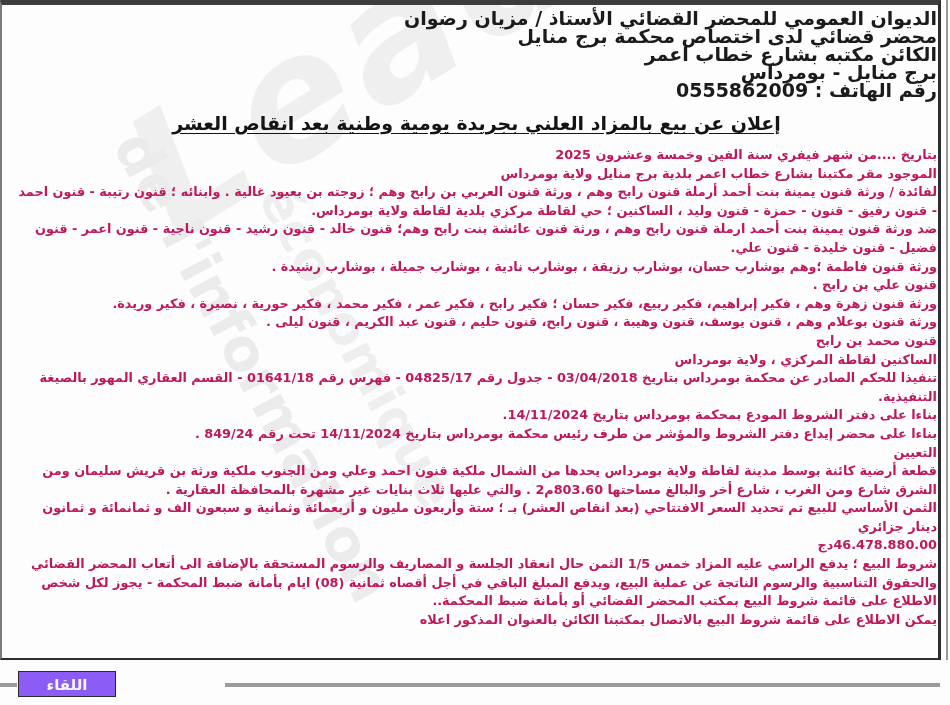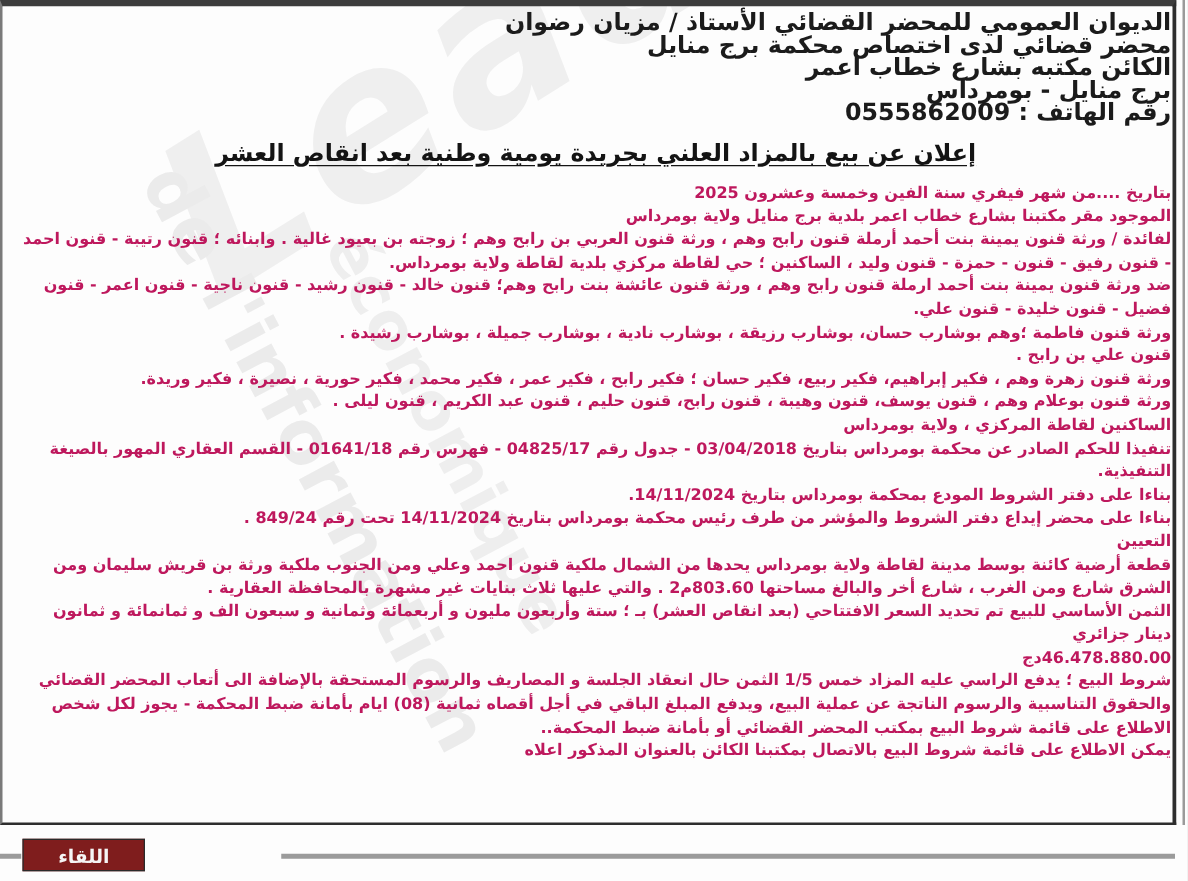--- a/index.html
+++ b/index.html
@@ -31,21 +31,21 @@
     font-size:19px;font-weight:bold;line-height:27px;color:#141414;
     text-decoration:underline;text-underline-offset:3px;
   }
   .body-block{margin-top:9px;}
   .body-block p{margin:0;font-size:12.8px;font-weight:bold;line-height:18.6px;color:#be185d;}
   
   .footer{position:absolute;left:0;bottom:6px;width:950px;height:28px;z-index:2;}
   .footer-rule-left{position:absolute;left:0;top:12px;width:17px;height:4px;background:#9b9b9b;}
   .footer-rule-right{position:absolute;left:225px;top:12px;width:715px;height:4px;background:#9b9b9b;}
   .badge{
-    position:absolute;top:0;height:26px;background:#7f1d1d;color:#f5f5f5;
+    position:absolute;top:0;height:26px;background:#8b5cf6;color:#f5f5f5;
     font-weight:bold;text-align:center;line-height:26px;border:1px solid #2b2b2b;
     box-sizing:border-box;
   }
   .badge-section{left:18px;width:98px;font-size:15px;}
   .badge-date{left:120px;width:104px;font-size:15px;font-family:"DejaVu Serif",serif;margin-top:40px;}
 </style>
 </head>
 <body>
 
 <div class="page">
@@ -75,20 +75,21 @@
 
     <div class="body-block">
       <p>بتاريخ ....من شهر  فيفري سنة الفين وخمسة وعشرون 2025</p>
       <p>الموجود مقر مكتبنا بشارع خطاب اعمر بلدية برج منايل ولاية بومرداس</p>
       <p>لفائدة / ورثة قنون يمينة بنت أحمد أرملة قنون رابح وهم ، ورثة قنون العربي بن رابح وهم ؛ زوجته بن بعيود غالية . وابنائه ؛ قنون رتيبة - قنون احمد - قنون رفيق - قنون - حمزة - قنون وليد ، الساكنين ؛ حي لقاطة مركزي بلدية لقاطة ولاية بومرداس.</p>
       <p>ضد ورثة قنون يمينة بنت أحمد ارملة قنون رابح وهم ، ورثة قنون عائشة بنت رابح وهم؛ قنون خالد - قنون رشيد - قنون ناجية - قنون اعمر - قنون فضيل - قنون خليدة - قنون علي.</p>
       <p>ورثة قنون فاطمة ؛وهم بوشارب حسان، بوشارب رزيقة ، بوشارب نادية ، بوشارب جميلة ، بوشارب رشيدة .</p>
       <p>قنون علي بن رابح .</p>
       <p>ورثة قنون زهرة وهم ، فكير إبراهيم، فكير ربيع، فكير حسان ؛ فكير رابح ، فكير عمر ، فكير محمد ، فكير حورية ، نصيرة ، فكير وريدة.</p>
       <p>ورثة قنون بوعلام وهم ، قنون يوسف، قنون وهيبة ، قنون رابح، قنون حليم ، قنون عبد الكريم ، قنون ليلى .</p>
+      <p>قنون محمد بن رابح</p>
       <p>الساكنين لقاطة المركزي ، ولاية بومرداس</p>
       <p>تنفيذا للحكم الصادر عن محكمة بومرداس بتاريخ 03/04/2018 - جدول رقم 04825/17 - فهرس رقم 01641/18 - القسم العقاري المهور بالصيغة التنفيذية.</p>
       <p>بناءا على دفتر الشروط المودع بمحكمة بومرداس بتاريخ 14/11/2024.</p>
       <p>بناءا على محضر إيداع دفتر الشروط والمؤشر من طرف رئيس محكمة بومرداس بتاريخ 14/11/2024 تحت رقم 849/24 .</p>
       <p>التعيين</p>
       <p>قطعة أرضية كائنة بوسط مدينة لقاطة ولاية بومرداس يحدها من الشمال ملكية قنون احمد وعلي ومن الجنوب ملكية ورثة بن قريش سليمان ومن الشرق شارع ومن الغرب ، شارع أخر والبالغ مساحتها 803.60م2 . والتي عليها ثلاث بنايات غير مشهرة بالمحافظة العقارية .</p>
       <p>الثمن الأساسي للبيع تم تحديد السعر الافتتاحي (بعد انقاص العشر) بـ ؛ ستة وأربعون مليون و أربعمائة وثمانية و سبعون الف و ثمانمائة و ثمانون دينار جزائري</p>
       <p>46.478.880.00دج</p>
       <p>شروط البيع ؛ يدفع الراسي عليه المزاد خمس 1/5 الثمن حال انعقاد الجلسة و المصاريف والرسوم المستحقة بالإضافة الى أتعاب المحضر القضائي والحقوق التناسبية والرسوم الناتجة عن عملية البيع، ويدفع المبلغ الباقي في أجل أقصاه ثمانية (08) ايام بأمانة ضبط المحكمة - يجوز لكل شخص الاطلاع على قائمة شروط البيع بمكتب المحضر القضائي أو بأمانة ضبط المحكمة..</p>
       <p>يمكن الاطلاع على قائمة شروط البيع بالاتصال بمكتبنا الكائن بالعنوان المذكور اعلاه</p>

